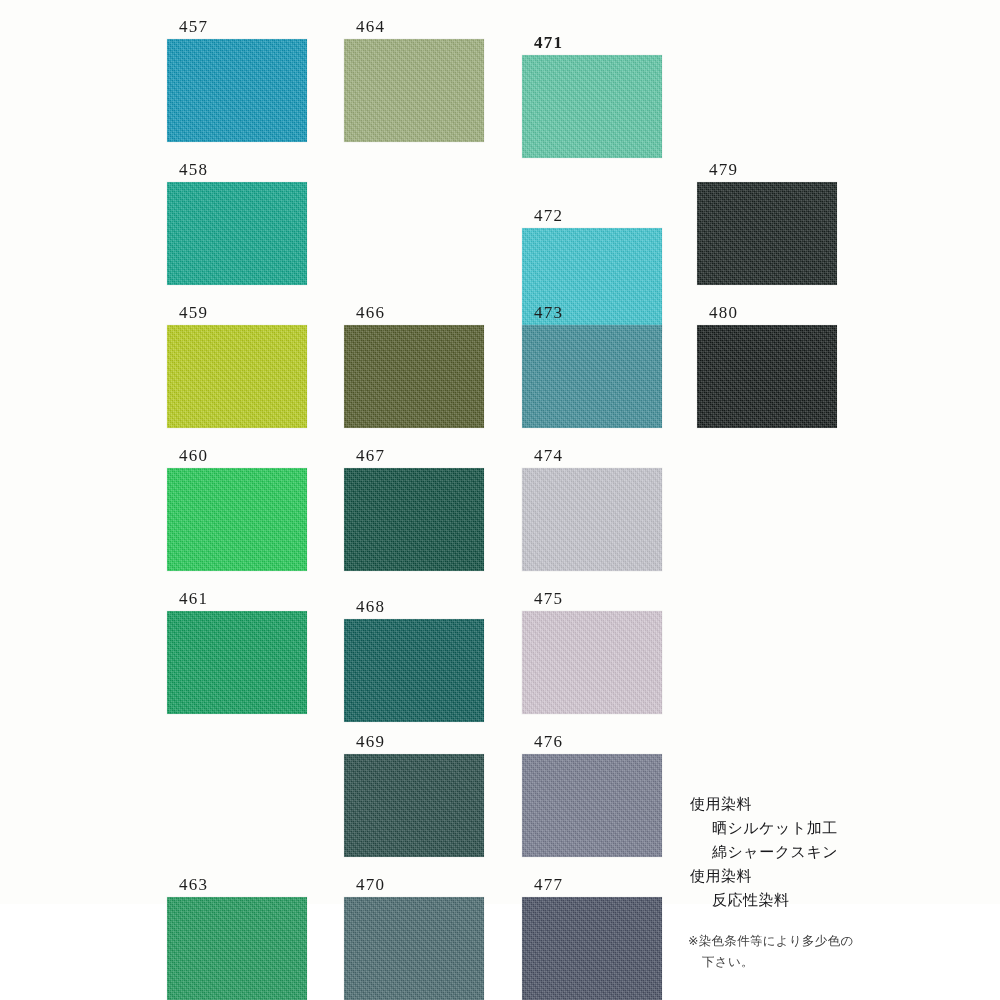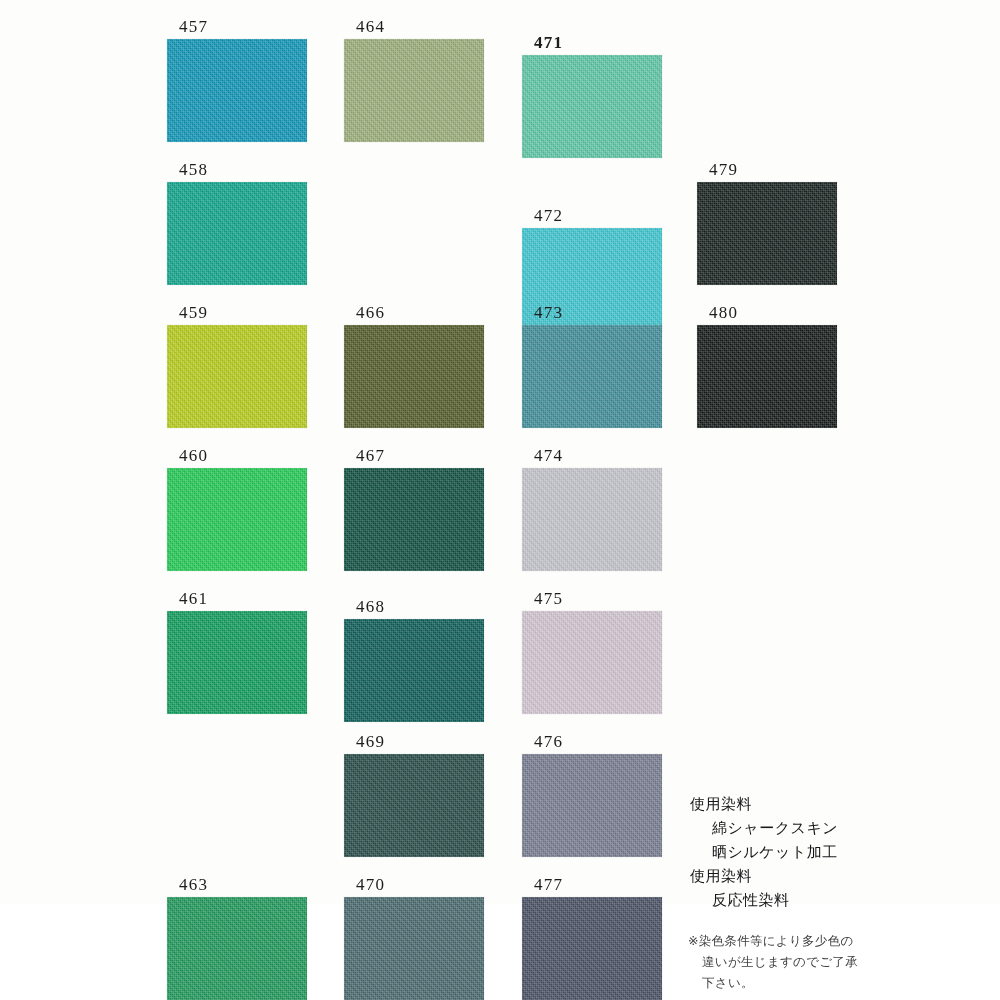--- a/index.html
+++ b/index.html
@@ -201,25 +201,24 @@
         <div class="swatch-chip" style="background: rgb(24, 33, 31); width: 140px; height: 103px;"></div>
       </div>
       <div class="swatch-cell" style="left: 530px; top: 286px;">
         <div class="swatch-label">480</div>
         <div class="swatch-chip" style="background: rgb(20, 26, 25); width: 140px; height: 103px;"></div>
       </div>
     </div>
 
   <div id="notes">
     <div class="note-line">使用染料</div>
+    <div class="note-line note-indent">晒シルケット加工</div>
     <div class="note-line note-indent">綿シャークスキン</div>
-    <div class="note-line note-indent">晒シルケット加工</div>
     <div class="note-line">使用染料</div>
     <div class="note-line note-indent">反応性染料</div>
   </div>
 
   <div id="disclaimer">
     <div class="disclaimer-line">※染色条件等により多少色の</div>
-    <div class="disclaimer-line disclaimer-indent">違いが生じますのでご了承</div>
     <div class="disclaimer-line disclaimer-indent">下さい。</div>
   </div>
 
 </div>
 
 </body></html>

